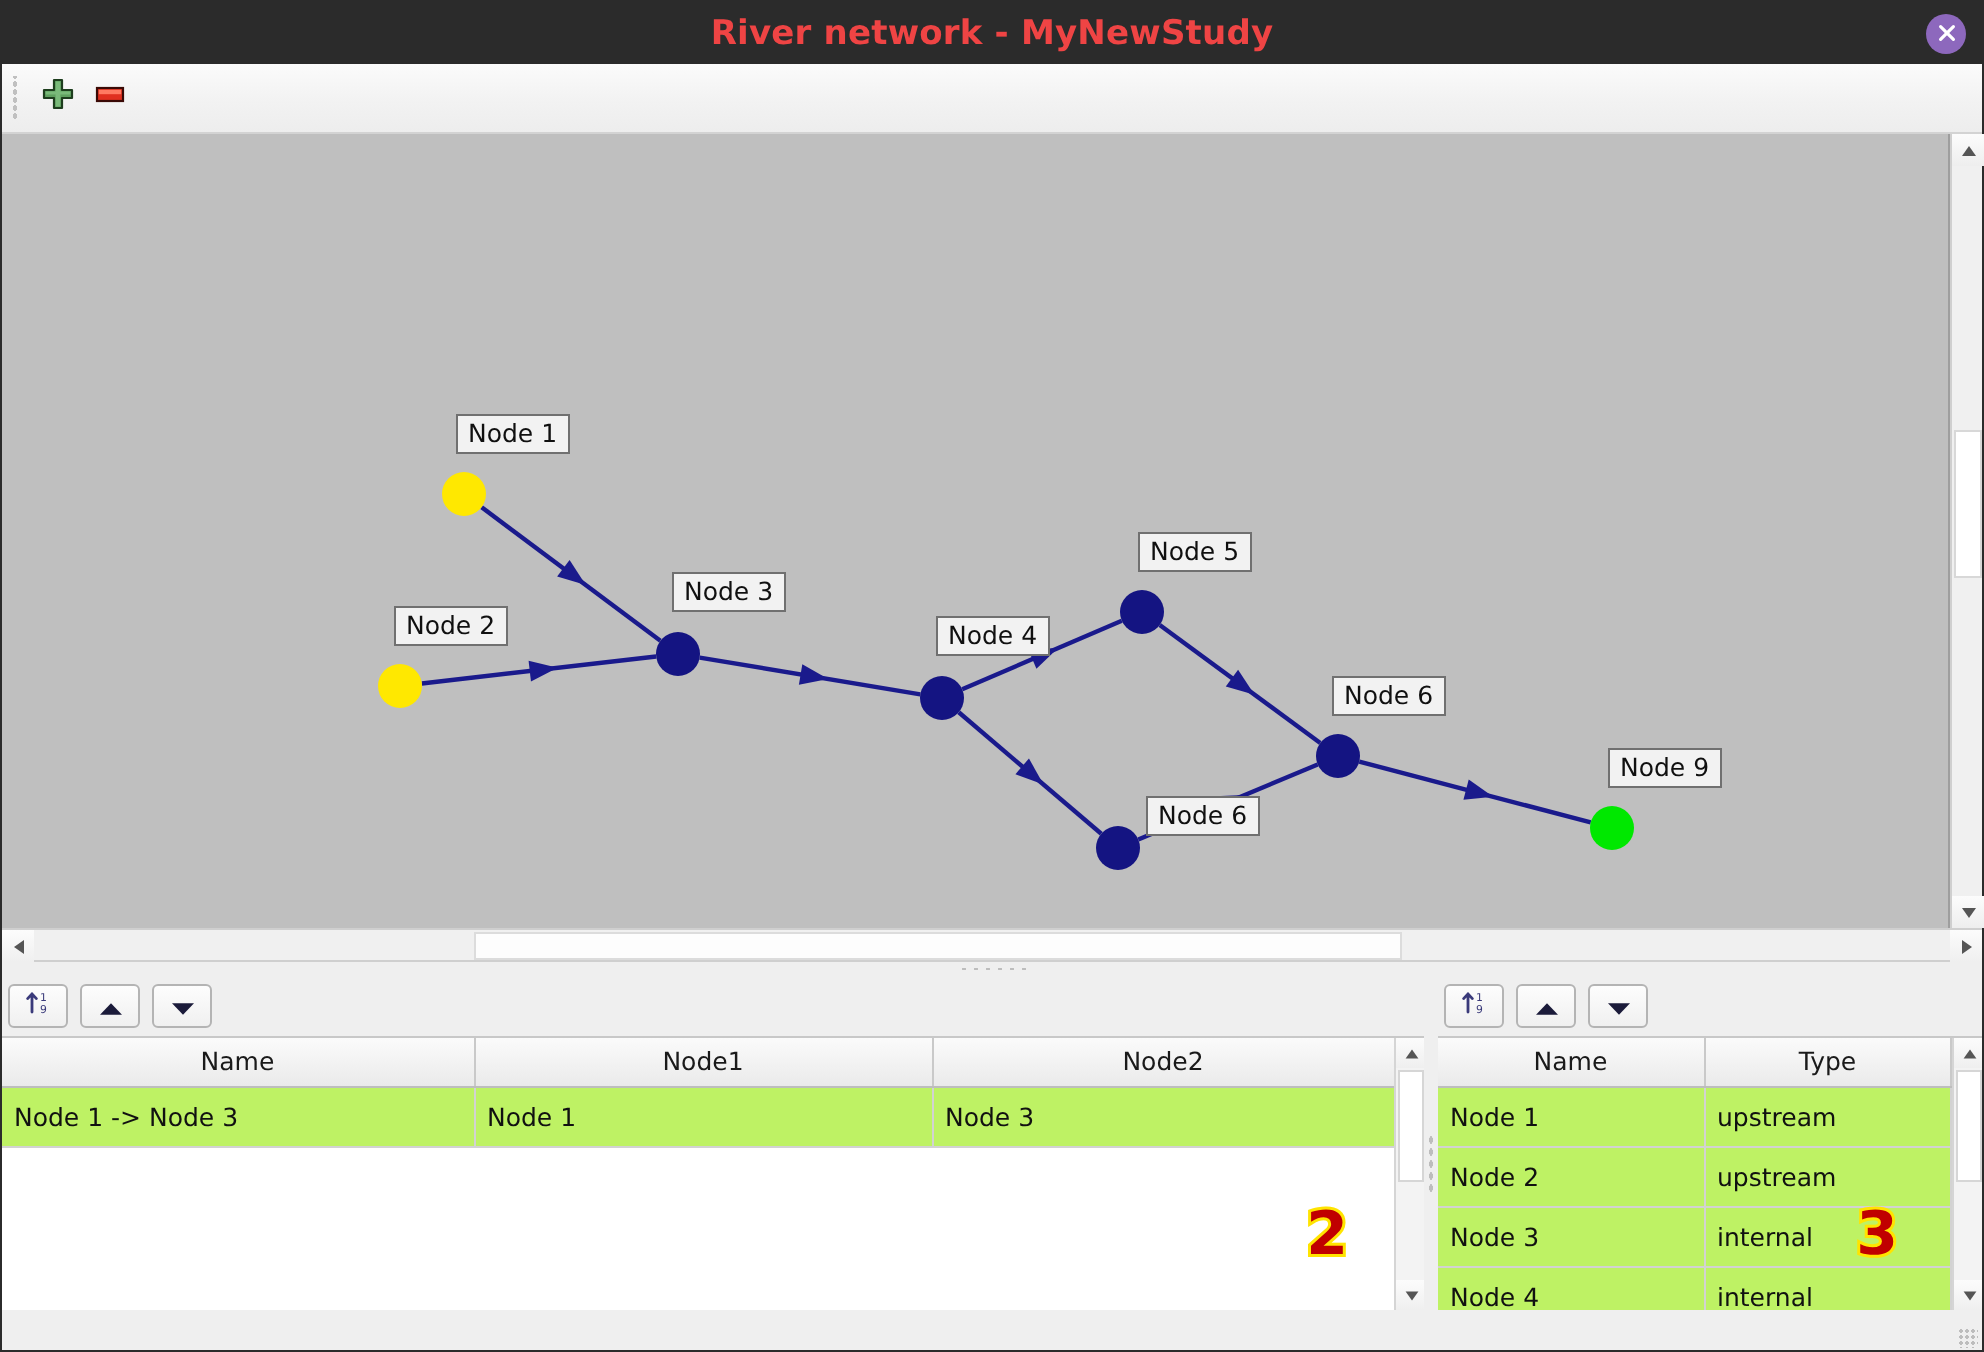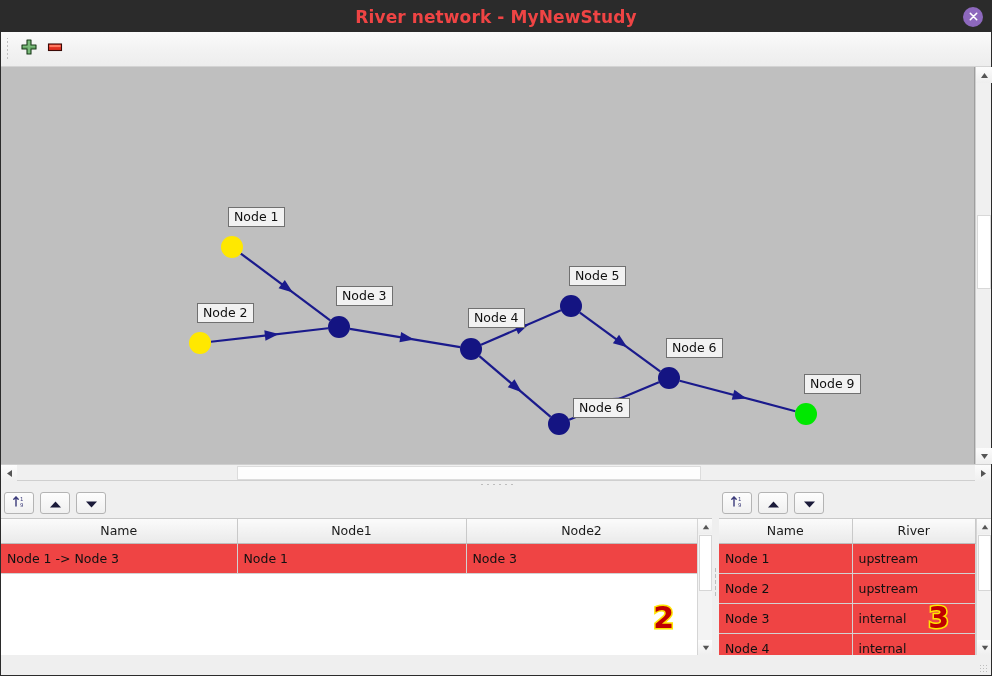--- a/index.html
+++ b/index.html
@@ -238,21 +238,21 @@
     text-align: center;
     cursor: pointer;
   }
   table.grid td {
     height: 30px;
     border-right: 1px solid #d2d2d2;
     border-bottom: 1px solid #d2d2d2;
     font-size: 12.5px;
     color: #111;
     padding-left: 6px;
-    background: #ef4444;
+    background: #bef264;
     cursor: default;
     white-space: nowrap;
     overflow: hidden;
   }
   .grid-scroll {
     flex: 1 1 auto;
     overflow: hidden;
     min-width: 0;
   }
   .tbl-vscroll {
@@ -520,21 +520,21 @@
       <div class="table-wrap">
         <div class="grid-scroll">
           <table class="grid" id="nodes-table">
             <colgroup>
                 <col style="width:133px">
                 <col style="width:auto">
               </colgroup>
             <thead>
                 <tr id="nodes-head">
                   <th>Name</th>
-                  <th>River</th>
+                  <th>Type</th>
                 </tr>
               </thead>
             <tbody id="nodes-body">
                 <tr>
                   <td>Node 1</td>
                   <td>upstream</td>
                 </tr>
                 <tr>
                   <td>Node 2</td>
                   <td>upstream</td>

